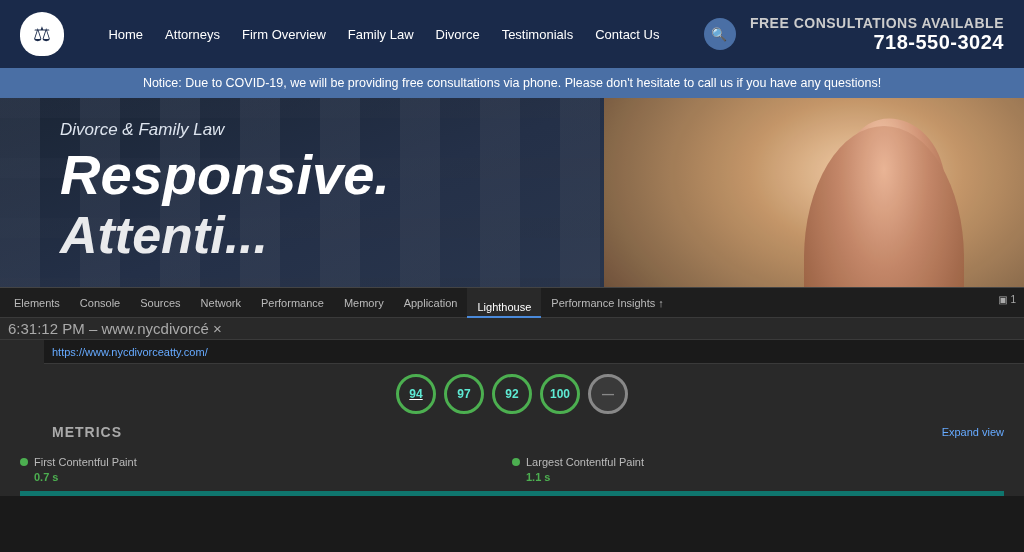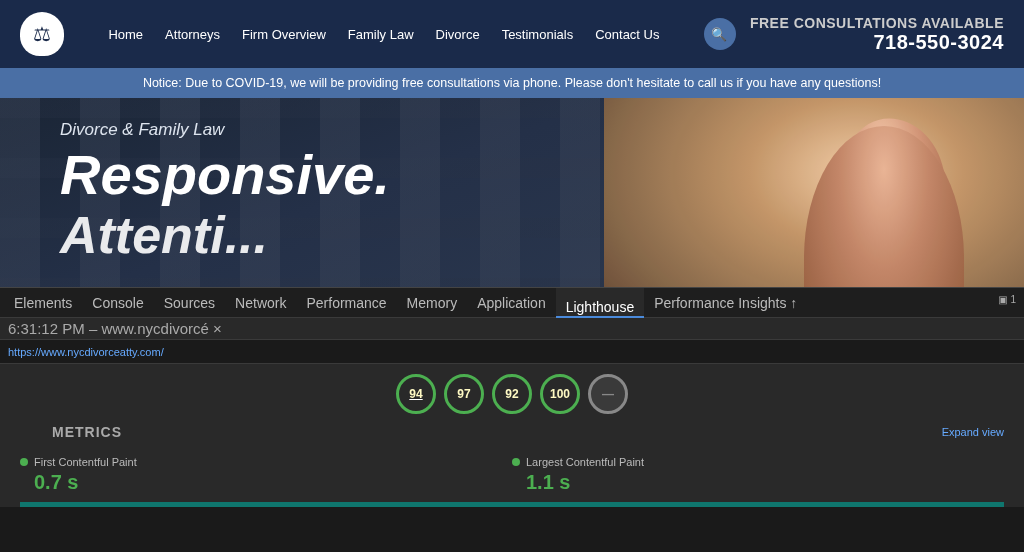--- a/index.html
+++ b/index.html
@@ -180,21 +180,21 @@
       background: #1e1e1e;
       height: 30px;
       padding: 0 4px;
       gap: 0;
       border-bottom: 1px solid #3a3a3a;
     }
     .devtools-tab {
       padding: 12px 10px;
       height: 30px;
       display: flex; align-items: center;
-      font-size: 14px;
+      font-size: 11px;
       color: #bbb;
       cursor: pointer;
       white-space: nowrap;
     }
     .devtools-tab.active {
       background: #292929;
       color: white;
       border-bottom: 2px solid #4a8adb;
     }
     .devtools-status-bar {
@@ -207,20 +207,21 @@
       border-bottom: 1px solid #3a3a3a;
       font-size: 15px;
       color: #aaa;
     }
     .devtools-url-bar {
       background: #1a1a1a;
       padding: 3px 8px;
       height: 24px;
       display: flex; align-items: center;
       border-bottom: 1px solid #3a3a3a;
+      margin-left: 44px;
     }
     .devtools-url-bar a {
       color: #6af;
       font-size: 11px;
       text-decoration: none;
     }
 
     
     .lighthouse-panel {
       background: #292929;
@@ -234,21 +235,21 @@
       margin-bottom: 10px;
     }
     .score-circle {
       width: 40px; height: 40px;
       border-radius: 50%;
       border: 3px solid;
       display: flex; align-items: center; justify-content: center;
       font-size: 12px;
       font-weight: 700;
     }
-    .score-green { border-color: #4caf50; color: #fef9c3; }
+    .score-green { border-color: #4caf50; color: #5eead4; }
     .score-gray { border-color: #888; color: #888; background: #3a3a3a; }
     .score-underline { border-bottom: 2px solid white; padding-bottom: 2px; }
 
     .lighthouse-body {
       display: flex;
       padding: 0 20px;
       gap: 20px;
     }
     .metrics-section {
       flex: 1;
@@ -288,21 +289,21 @@
       display: flex; align-items: center; gap: 6px;
     }
     .dot {
       width: 8px; height: 8px;
       border-radius: 50%;
       display: inline-block;
       flex-shrink: 0;
     }
     .dot-green { background: #4caf50; }
     .metric-value {
-      font-size: 20px;
+      font-size: 11px;
       font-weight: 600;
       margin-left: 14px;
     }
     .metric-value.green { color: #4caf50; }
     .devtools-tabs-wrapper { position: relative; }
   </style>
 </head>
 <body>
 
 <nav class="nav">

